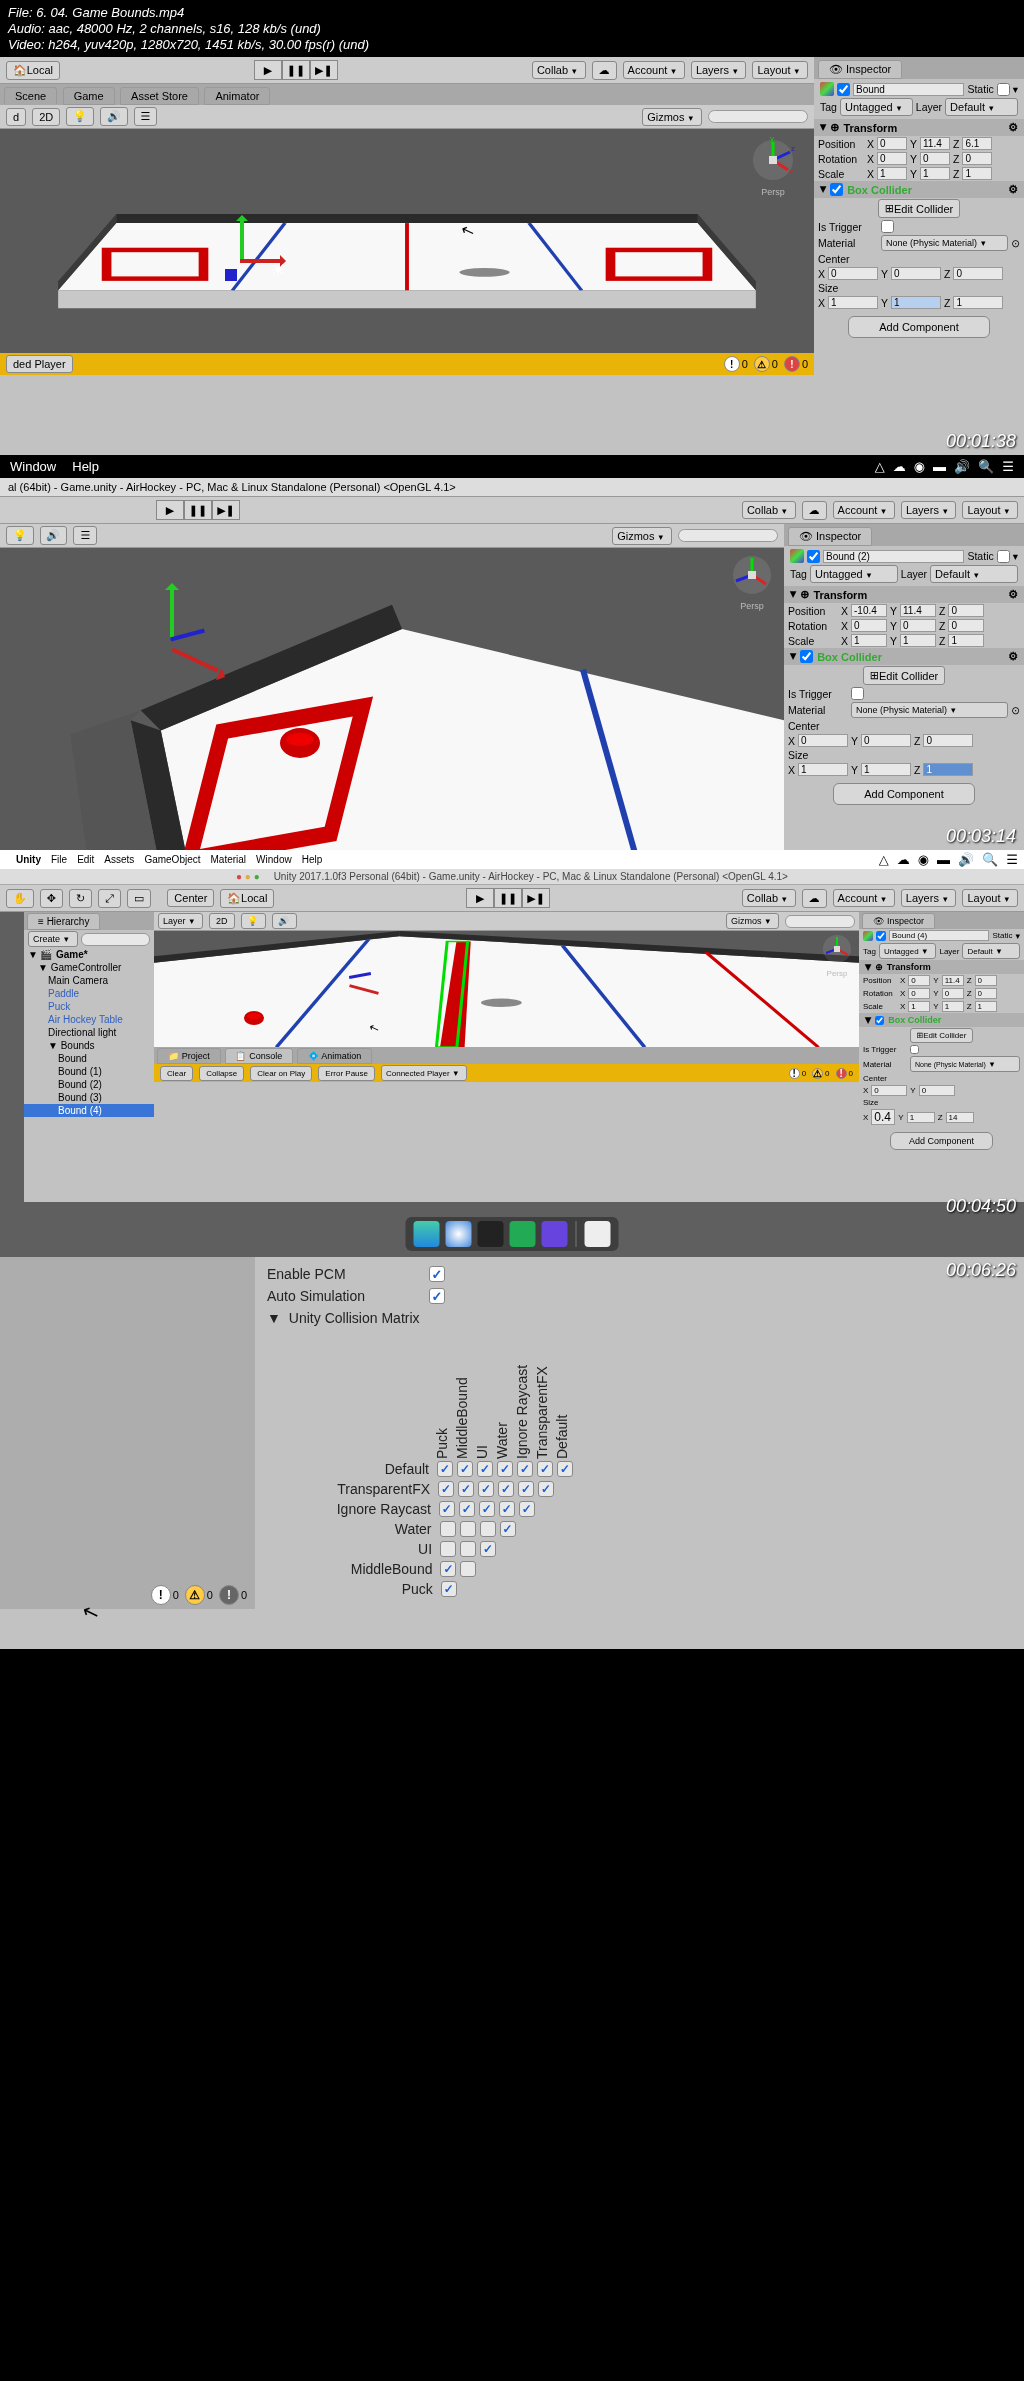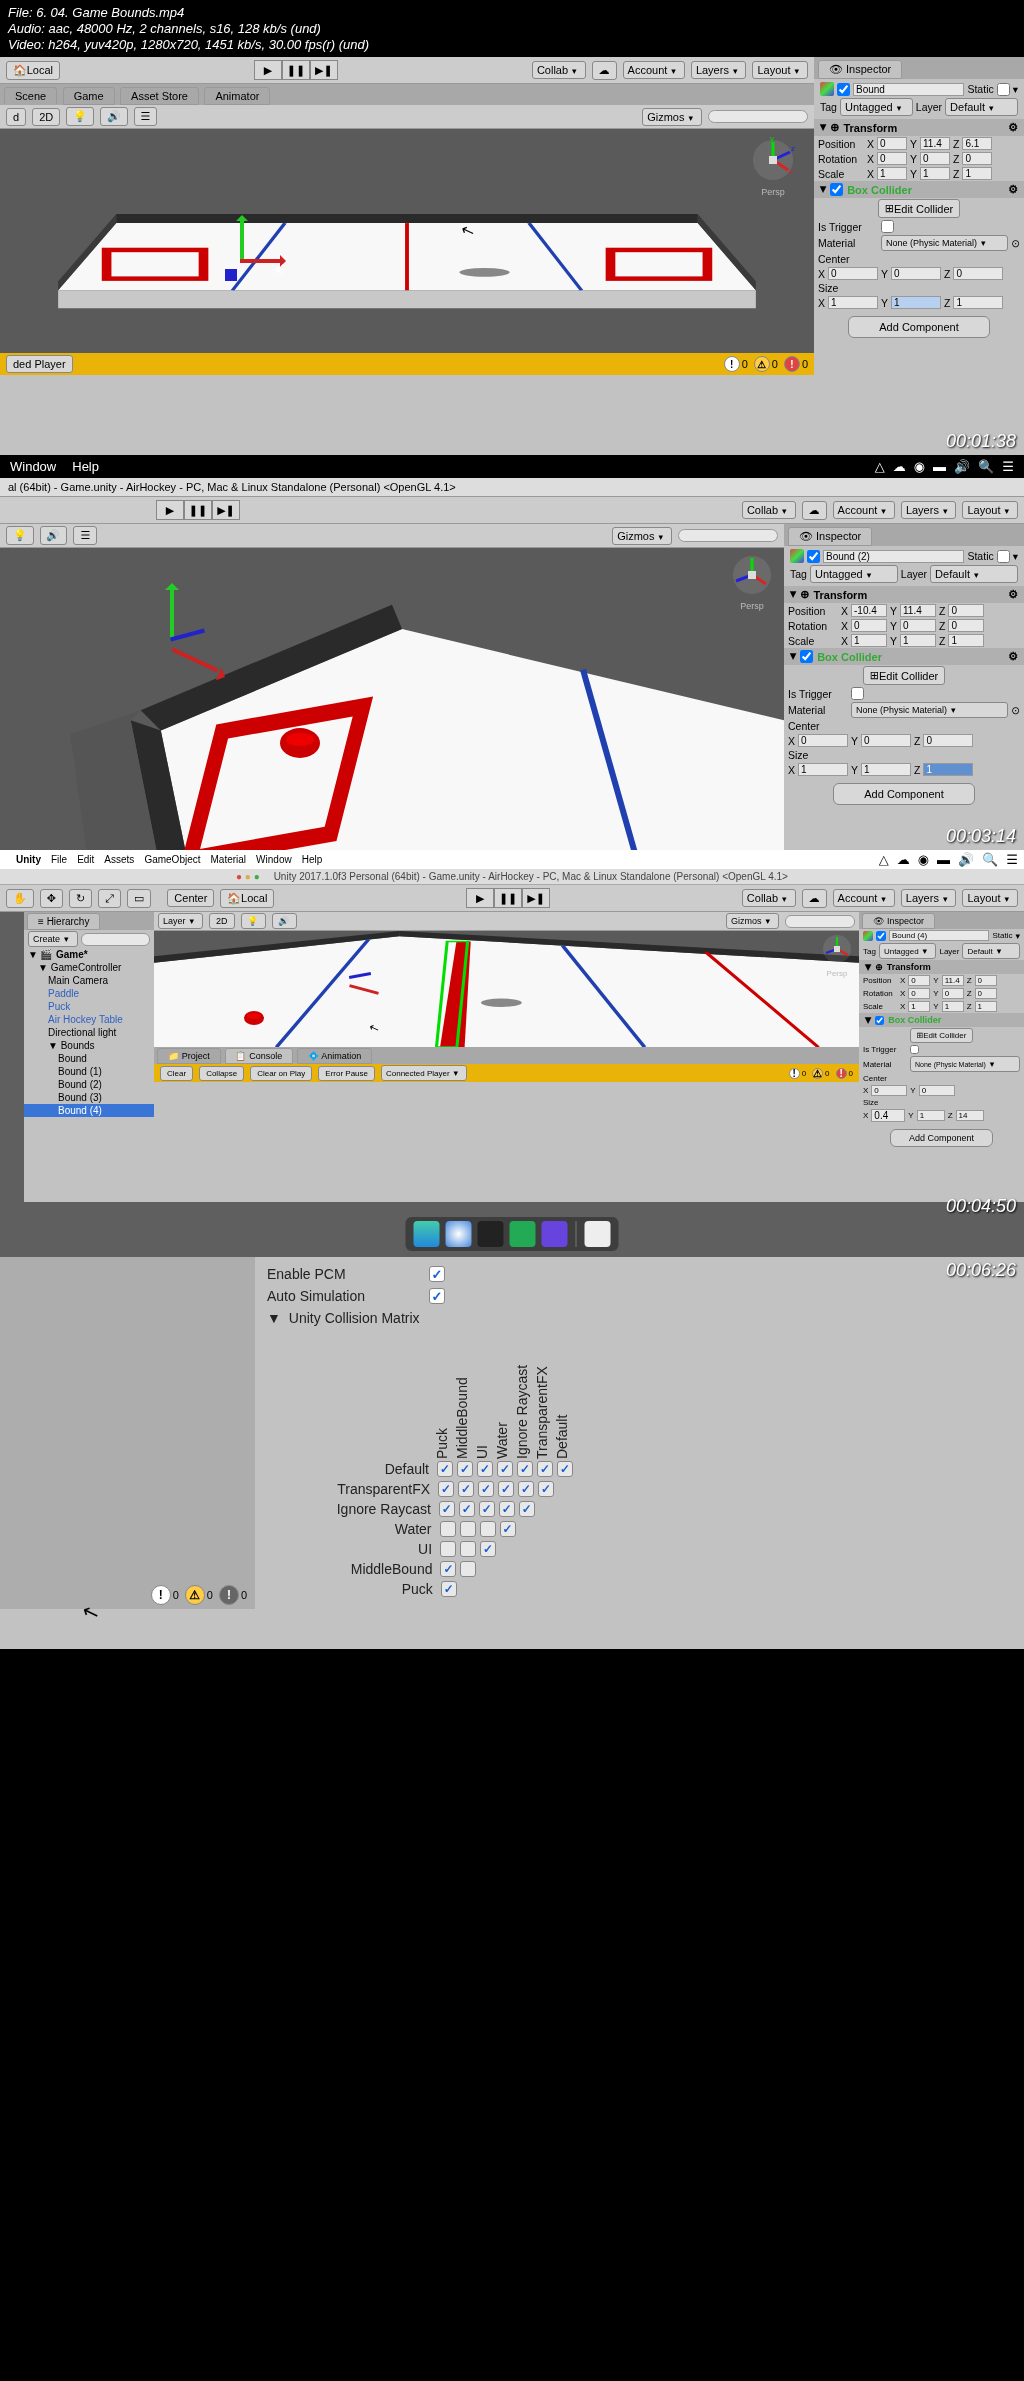--- a/index.html
+++ b/index.html
@@ -499,21 +499,21 @@
           <label style="width:44px">Material</label>
           <span class="unity-dropdown" style="flex:1;font-size:7px">None (Physic Material)</span>
         </div>
       <div class="insp-row" style="font-size:8px">
           <label style="width:34px">Center</label>
         </div>
       <div class="insp-row" style="font-size:8px"> X <input class="num-field" style="width: 36px; font-size: 8px;" value="0"> Y <input class="num-field" style="width: 36px; font-size: 8px;" value="0"></div>
       <div class="insp-row" style="font-size:8px">
           <label style="width:34px">Size</label>
         </div>
-      <div class="insp-row" style="font-size:8px"> X <input class="num-field" style="width: 34px; font-size: 10px;" value="0.4"> Y <input class="num-field" style="width: 28px; font-size: 8px;" value="1"> Z <input class="num-field" style="width: 28px; font-size: 8px;" value="14"></div>
+      <div class="insp-row" style="font-size:8px"> X <input class="num-field" style="width: 24px; font-size: 12px;" value="0.4"> Y <input class="num-field" style="width: 28px; font-size: 8px;" value="1"> Z <input class="num-field" style="width: 28px; font-size: 8px;" value="14"></div>
       <button class="add-comp" style="font-size:9px;padding:3px 18px">Add Component</button>
     </div>
   </div>
   <div class="dock">
     <div class="dock-ic" style="background:linear-gradient(#4ca,#28d)"></div>
     <div class="dock-ic" style="background:radial-gradient(#fff,#48d)"></div>
     <div class="dock-ic" style="background:#222"></div>
     <div class="dock-ic" style="background:#2a5"></div>
     <div class="dock-ic" style="background:#64d"></div>
     <div style="width:1px;background:rgba(255,255,255,0.3);margin:0 2px"></div>

